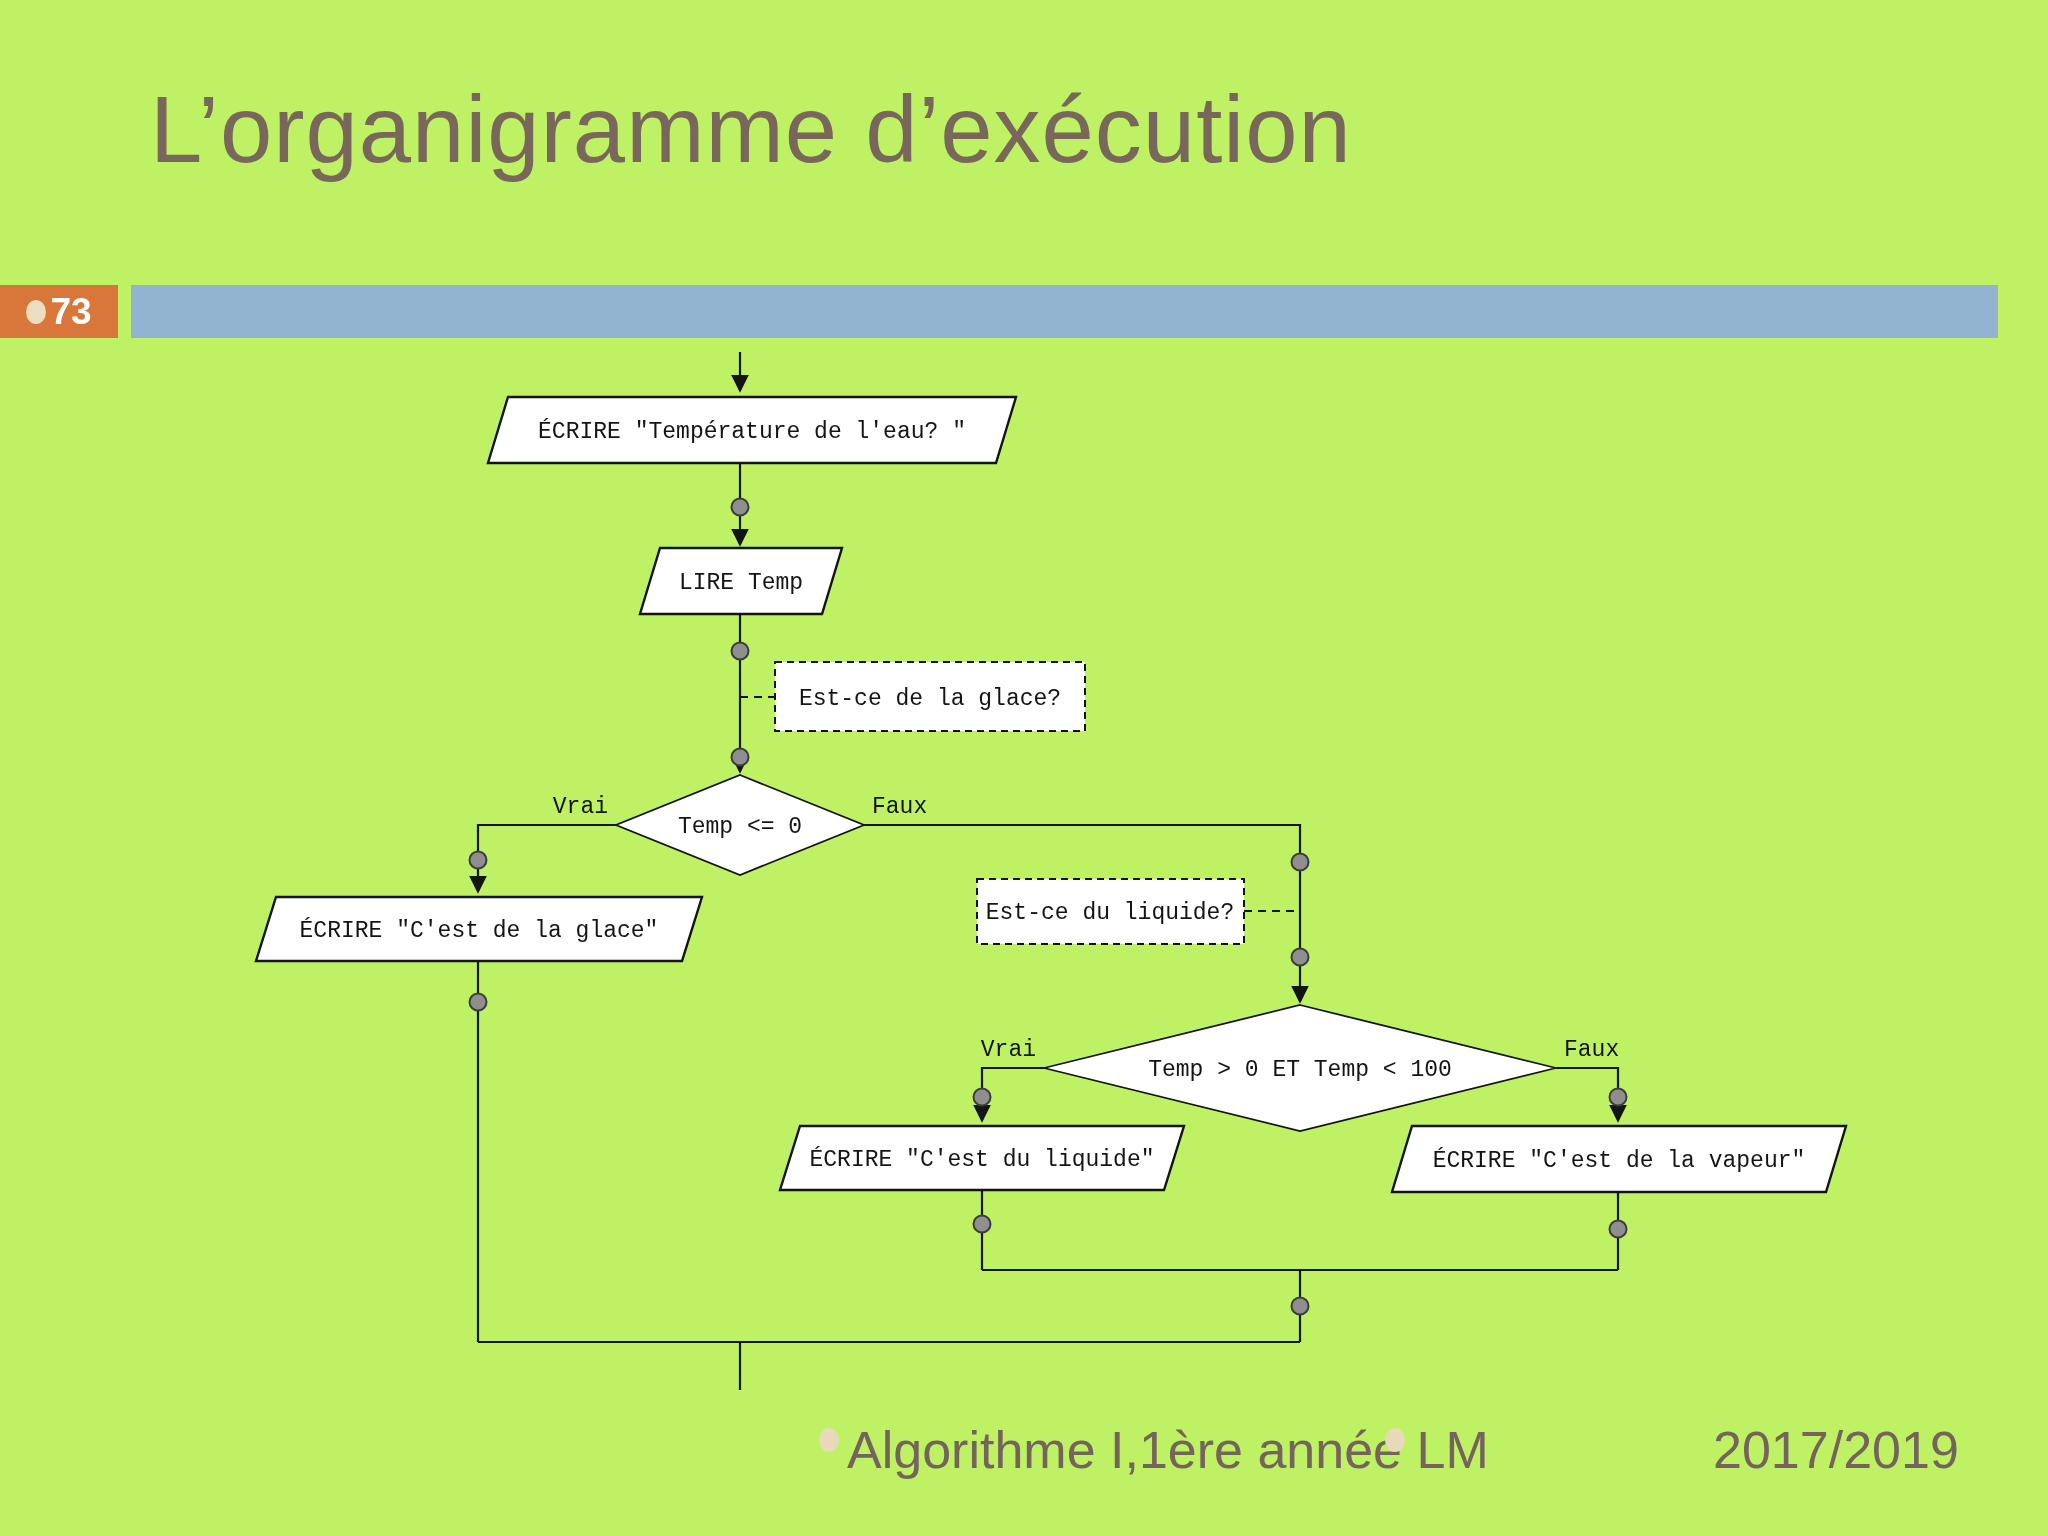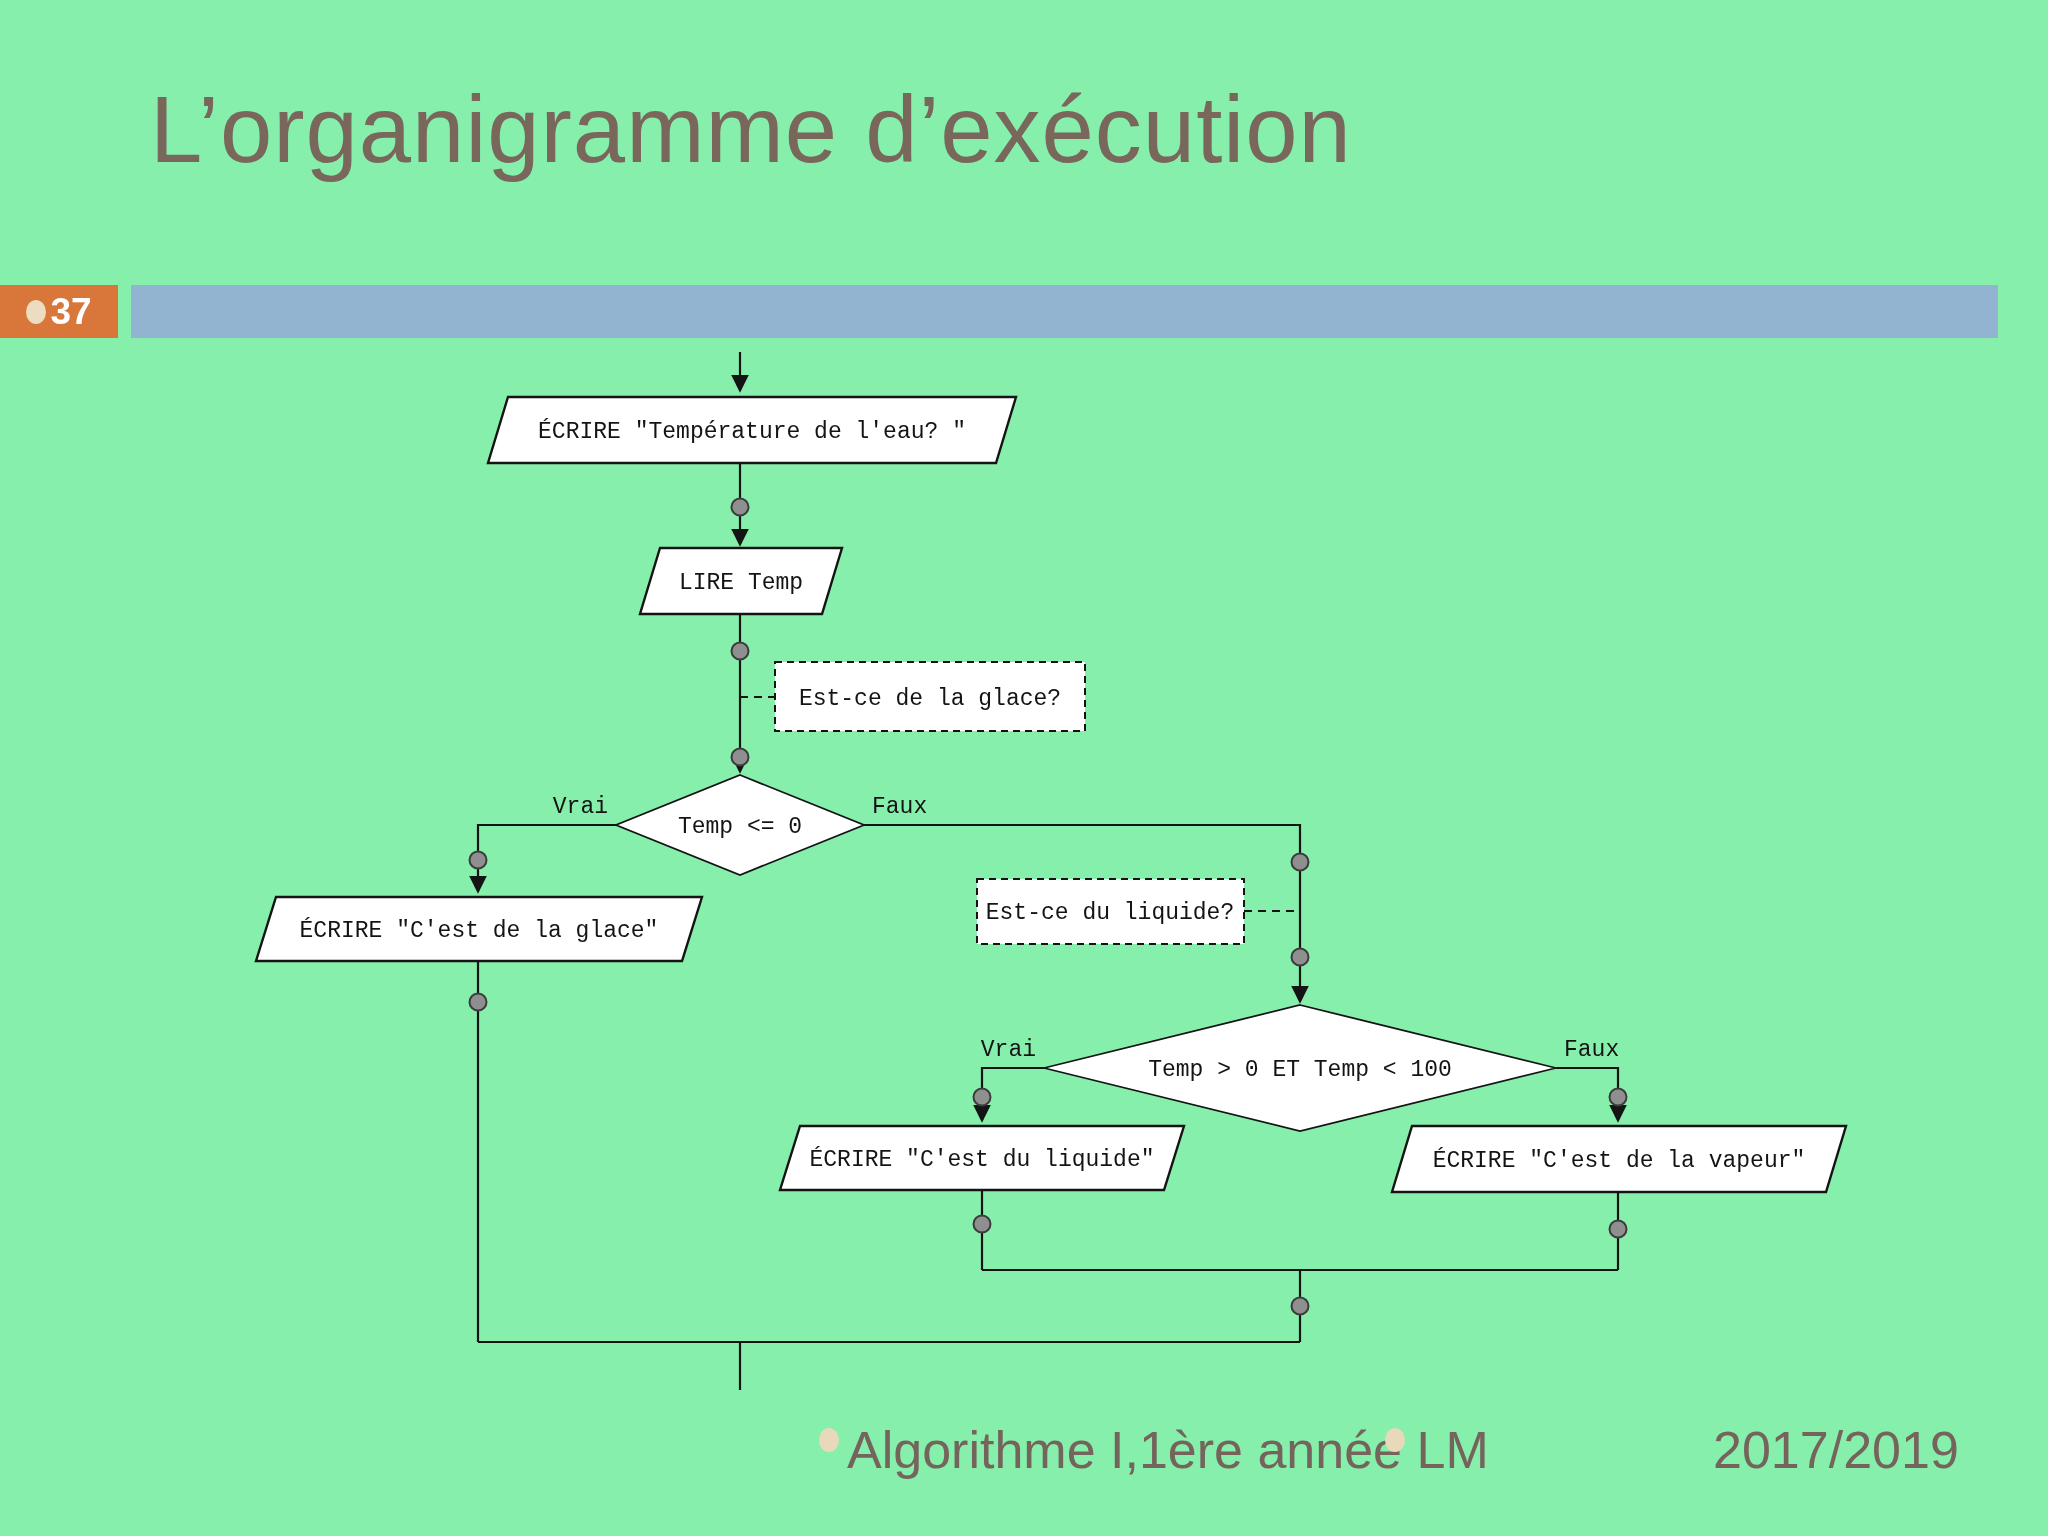--- a/index.html
+++ b/index.html
@@ -1,17 +1,17 @@
 <!DOCTYPE html>
 <html><head>
 <meta charset="utf-8">
 <style>
   html,body{margin:0;padding:0;background:#ffffff;}
   .slide{
-    position:relative;width:2048px;height:1536px;background:#86efac;
+    position:relative;width:2048px;height:1536px;background:#bef264;
     font-family:"Liberation Sans", sans-serif;overflow:hidden;
   }
   .title{
     position:absolute;left:150px;top:78px;width:1700px;
     font-size:94px;line-height:1.1;font-weight:400;
     color:#7a675c;letter-spacing:1px;white-space:nowrap;
   }
   .page-badge{
     position:absolute;left:0;top:285px;width:118px;height:53px;
     background:#d9773b;display:flex;align-items:center;justify-content:center;gap:4px;
@@ -45,21 +45,21 @@
 </style>
 </head>
 <body>
 
 <div class="slide">
 
   <div class="title">L’organigramme d’exécution</div>
 
   <div class="page-badge">
     <span class="bullet"></span>
-    <span class="num">37</span>
+    <span class="num">73</span>
   </div>
   <div class="header-bar"></div>
 
   <svg class="flow" width="2048" height="1536" viewBox="0 0 2048 1536">
     <defs>
       <marker id="arrow" viewBox="0 0 10 10" refX="8.5" refY="5" markerWidth="8" markerHeight="8" orient="auto-start-reverse">
         <path d="M0,0 L10,5 L0,10 z" fill="#141414"></path>
       </marker>
     </defs>
 

